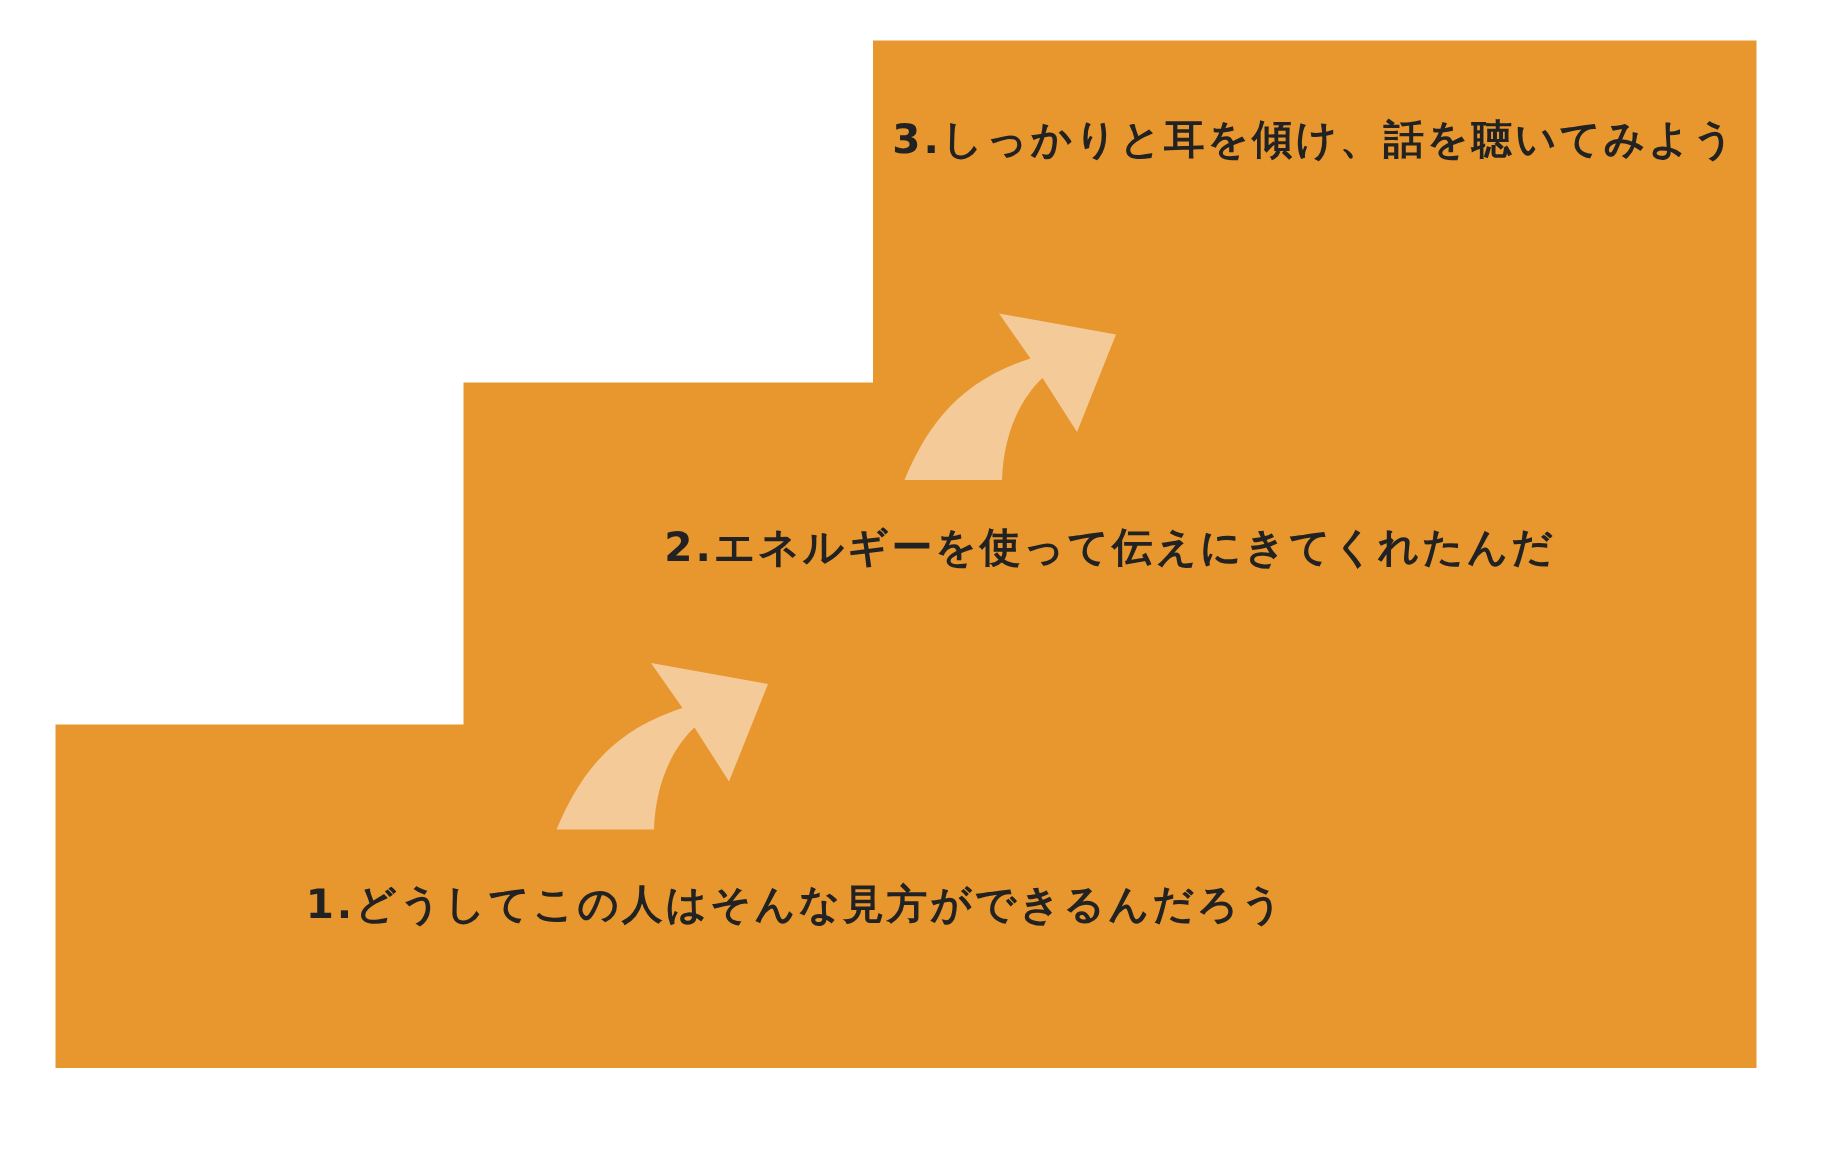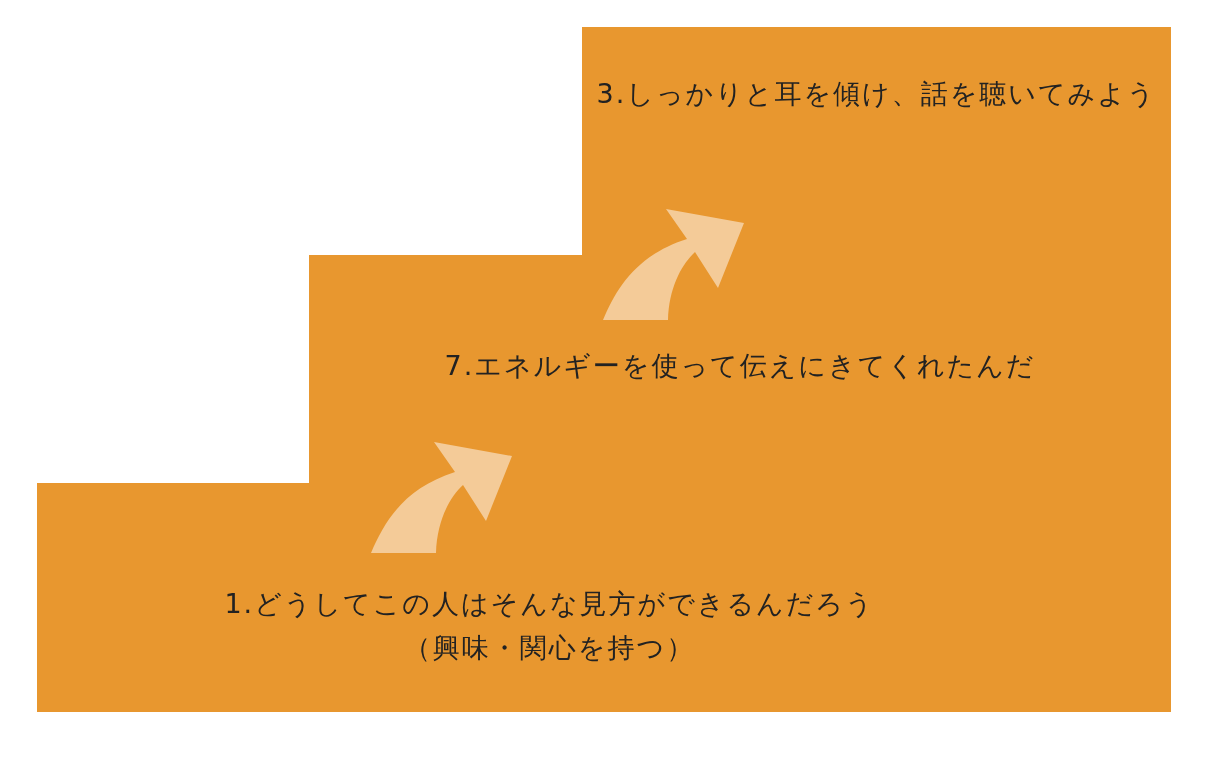--- a/index.html
+++ b/index.html
@@ -1,37 +1,36 @@
 <!DOCTYPE html>
 <html><head>
 <meta charset="utf-8">
 <style>
   html, body { margin:0; padding:0; background:#ffffff; }
   body { width:1226px; height:766px; position:relative; overflow:hidden;
          font-family: "DejaVu Sans", "Liberation Sans", sans-serif; }
   .stairs { position:absolute; left:0; top:0; }
   .label { position:absolute; text-align:center; color:#222222;
            font-size:27px; letter-spacing:2px; line-height:44px; white-space:nowrap; }
-  .label .line { display:block; }
+  .label .line { display:block;font-weight:bold; }
 </style>
 </head>
 <body>
 
 <svg class="stairs" width="1226" height="766" viewBox="0 0 1226 766">
   <path d="M37,483 L309,483 L309,255 L582,255 L582,27 L1171,27 L1171,712 L37,712 Z" fill="#E8972F"></path>
 
   <path d="M371,553 C385,520 405,488 455,472 L434,442 L512,456 L486,521 L463,485 C450,497 437,520 436,553 Z" fill="#F4CB98"></path>
 
   <path d="M603,320 C617,287 637,255 687,239 L666,209 L744,223 L718,288 L695,252 C682,264 669,287 668,320 Z" fill="#F4CB98"></path>
 </svg>
 
 <div class="label" style="left:582px; width:589px; top:72px;">
   <span class="line">3.しっかりと耳を傾け、話を聴いてみよう</span>
 </div>
 
 <div class="label" style="left:309px; width:862px; top:344px;">
-  <span class="line">7.エネルギーを使って伝えにきてくれたんだ</span>
+  <span class="line">2.エネルギーを使って伝えにきてくれたんだ</span>
 </div>
 
-<div class="label" style="left:37px; width:987px; top:582px;padding-left:19px;">
+<div class="label" style="left:37px; width:987px; top:582px;">
   <span class="line">1.どうしてこの人はそんな見方ができるんだろう</span>
-  <span class="line">（興味・関心を持つ）</span>
 </div>
 
 </body></html>

